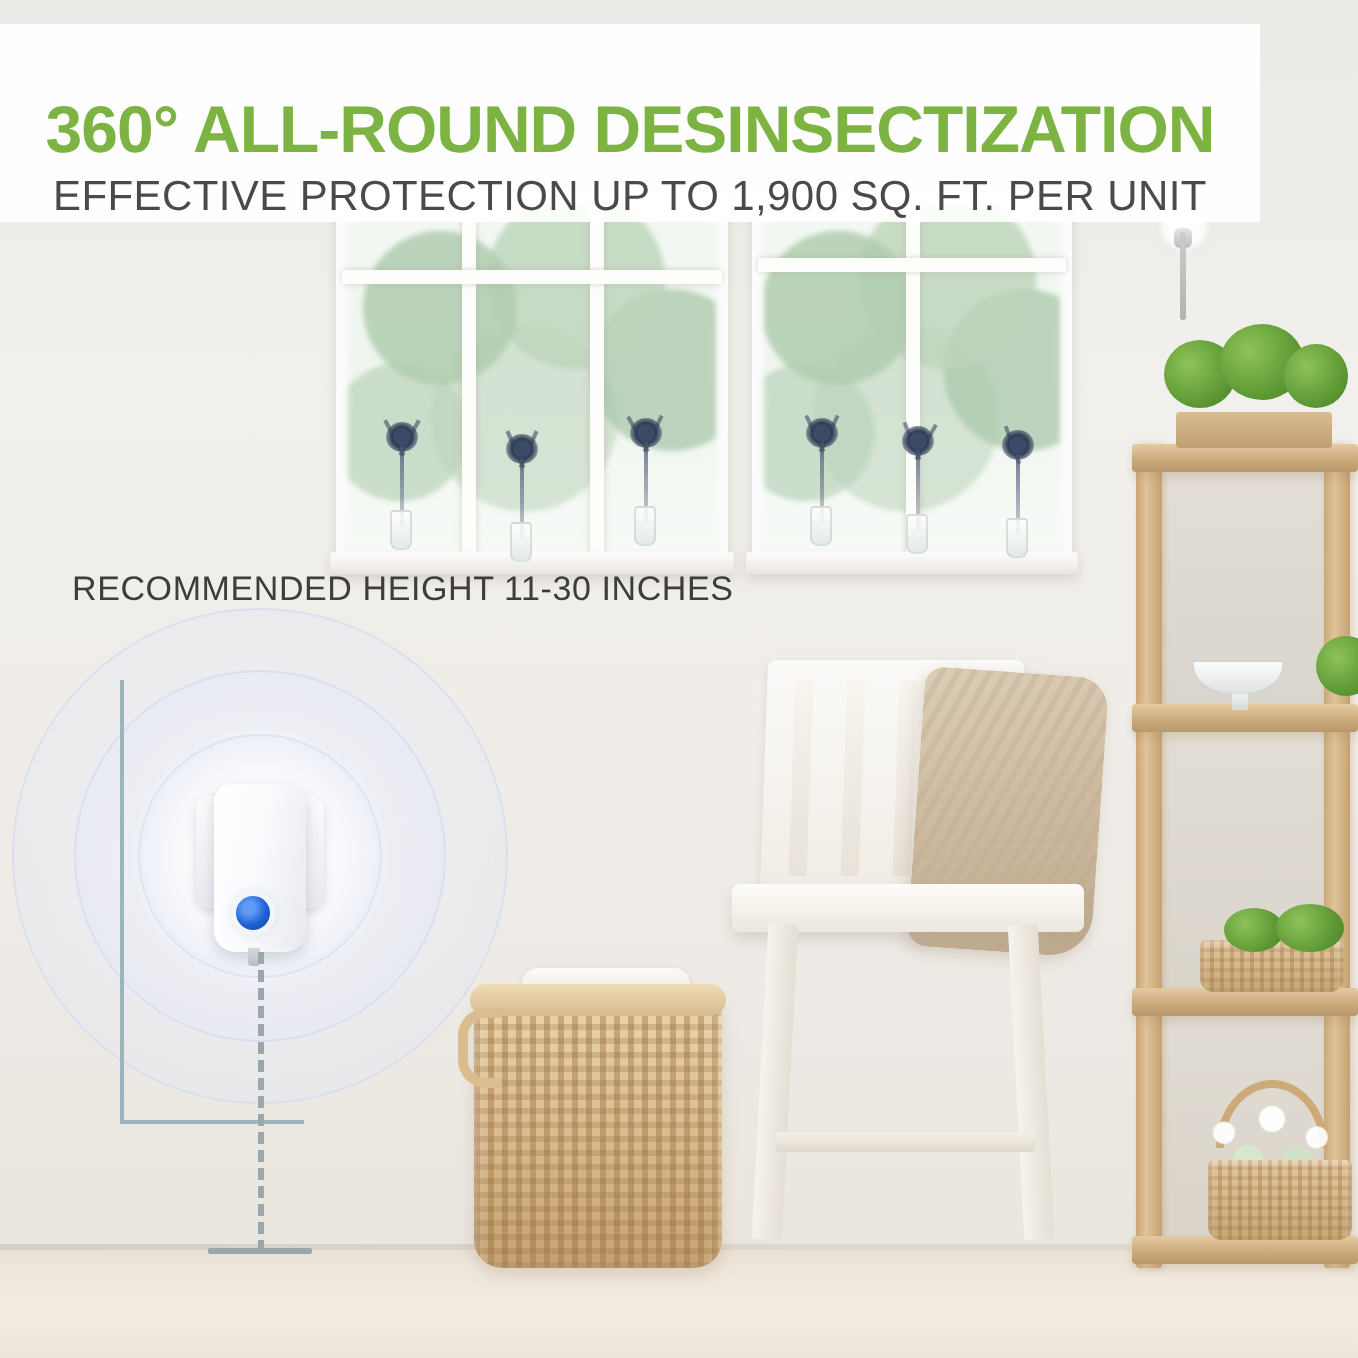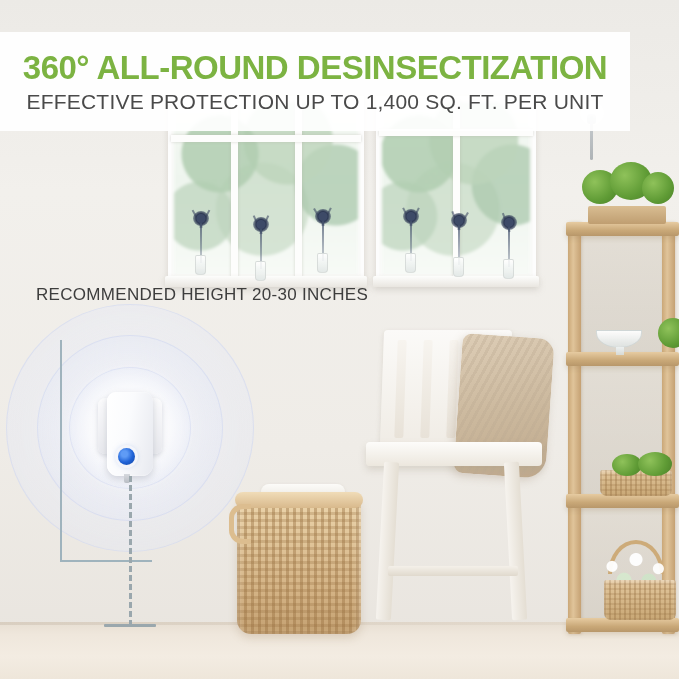--- a/index.html
+++ b/index.html
@@ -287,23 +287,22 @@
   .dash-base {
     position:absolute; left:104px; top:624px; width:52px; height:3px;
     background:#9aa7ad; border-radius:1px;
   }
 
   
   .banner {
     position:absolute; left:0; top:12px; width:630px; height:99px;
     background:rgba(255,255,255,.93);
     display:flex; flex-direction:column;
-    align-items:center; justify-content:center;
+    align-items:center; justify-content:flex-end;
     gap:3px;
-    margin-top:20px;
   }
   .headline {
     font-size:33px; font-weight:700; letter-spacing:-.5px;
     color:#7cb342; white-space:nowrap;
   }
   .subline {
     font-size:21px; font-weight:400; letter-spacing:.2px;
     color:#4a4a4a; white-space:nowrap;
   }
 
@@ -455,21 +454,21 @@
     <div class="dev-body"></div>
     <div class="dev-led"></div>
     <div class="dev-prongs"></div>
   </div>
 
   <div class="bracket"></div>
   <div class="dash-line"></div>
   <div class="dash-base"></div>
 
   <div class="callout">
-    <div class="line1">RECOMMENDED HEIGHT 20-30 INCHES</div>
+    <div class="line1">RECOMMENDED HEIGHT 11-30 INCHES</div>
   </div>
 
   <div class="banner">
     <div class="headline">360° ALL-ROUND DESINSECTIZATION</div>
-    <div class="subline">EFFECTIVE PROTECTION UP TO 1,400 SQ. FT. PER UNIT</div>
+    <div class="subline">EFFECTIVE PROTECTION UP TO 1,900 SQ. FT. PER UNIT</div>
   </div>
 
 </div>
 
 </body></html>

